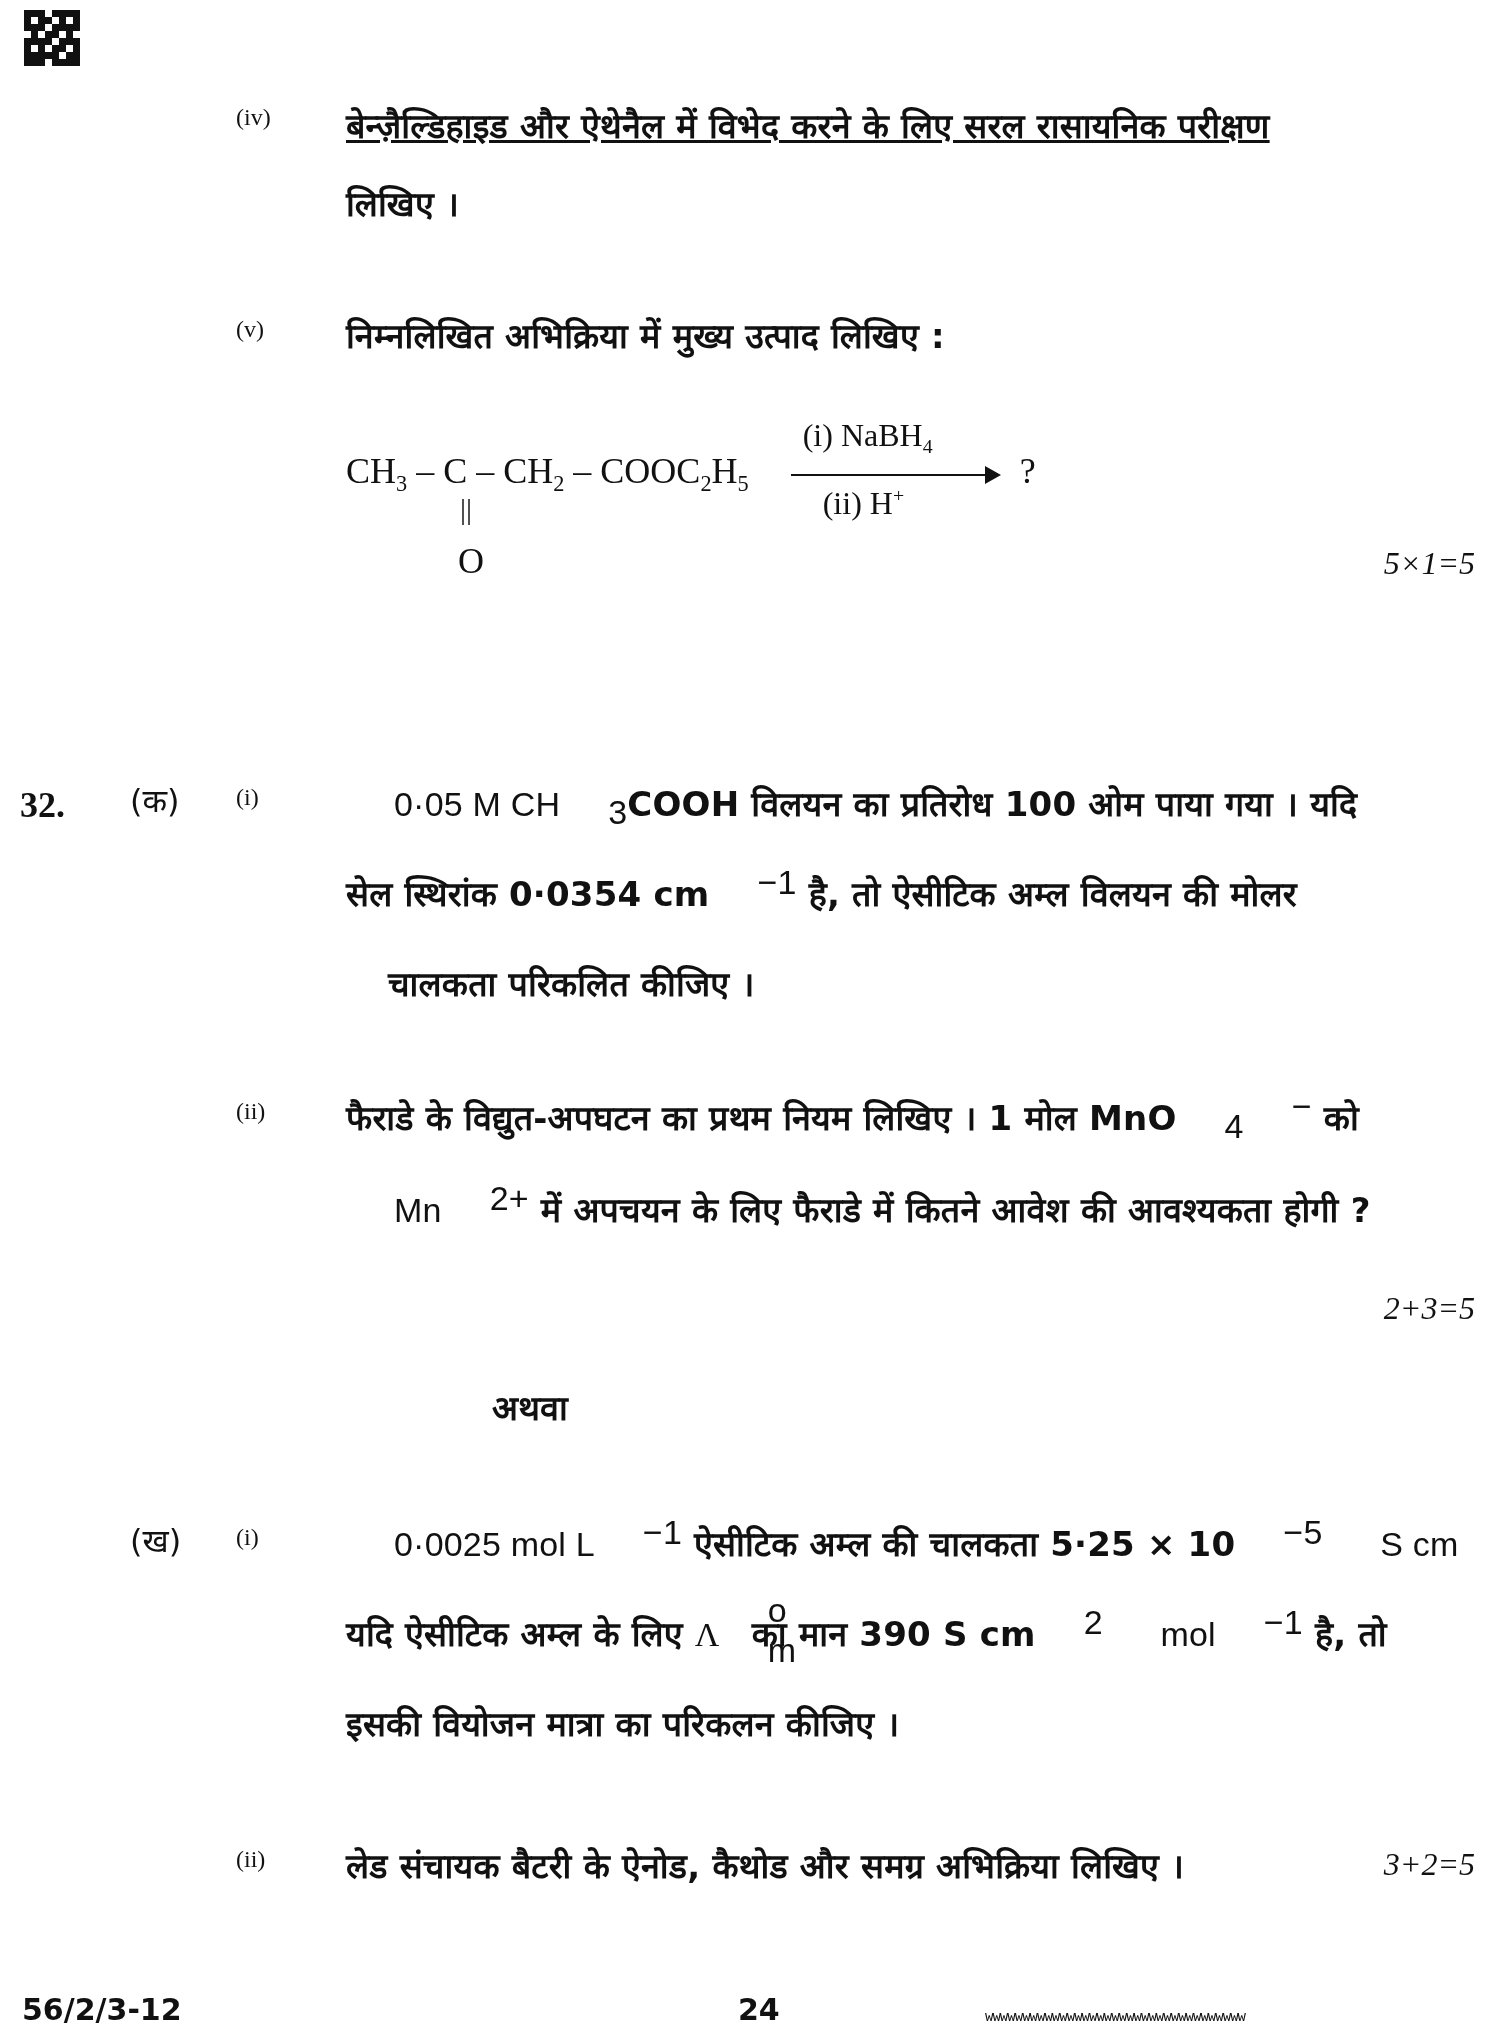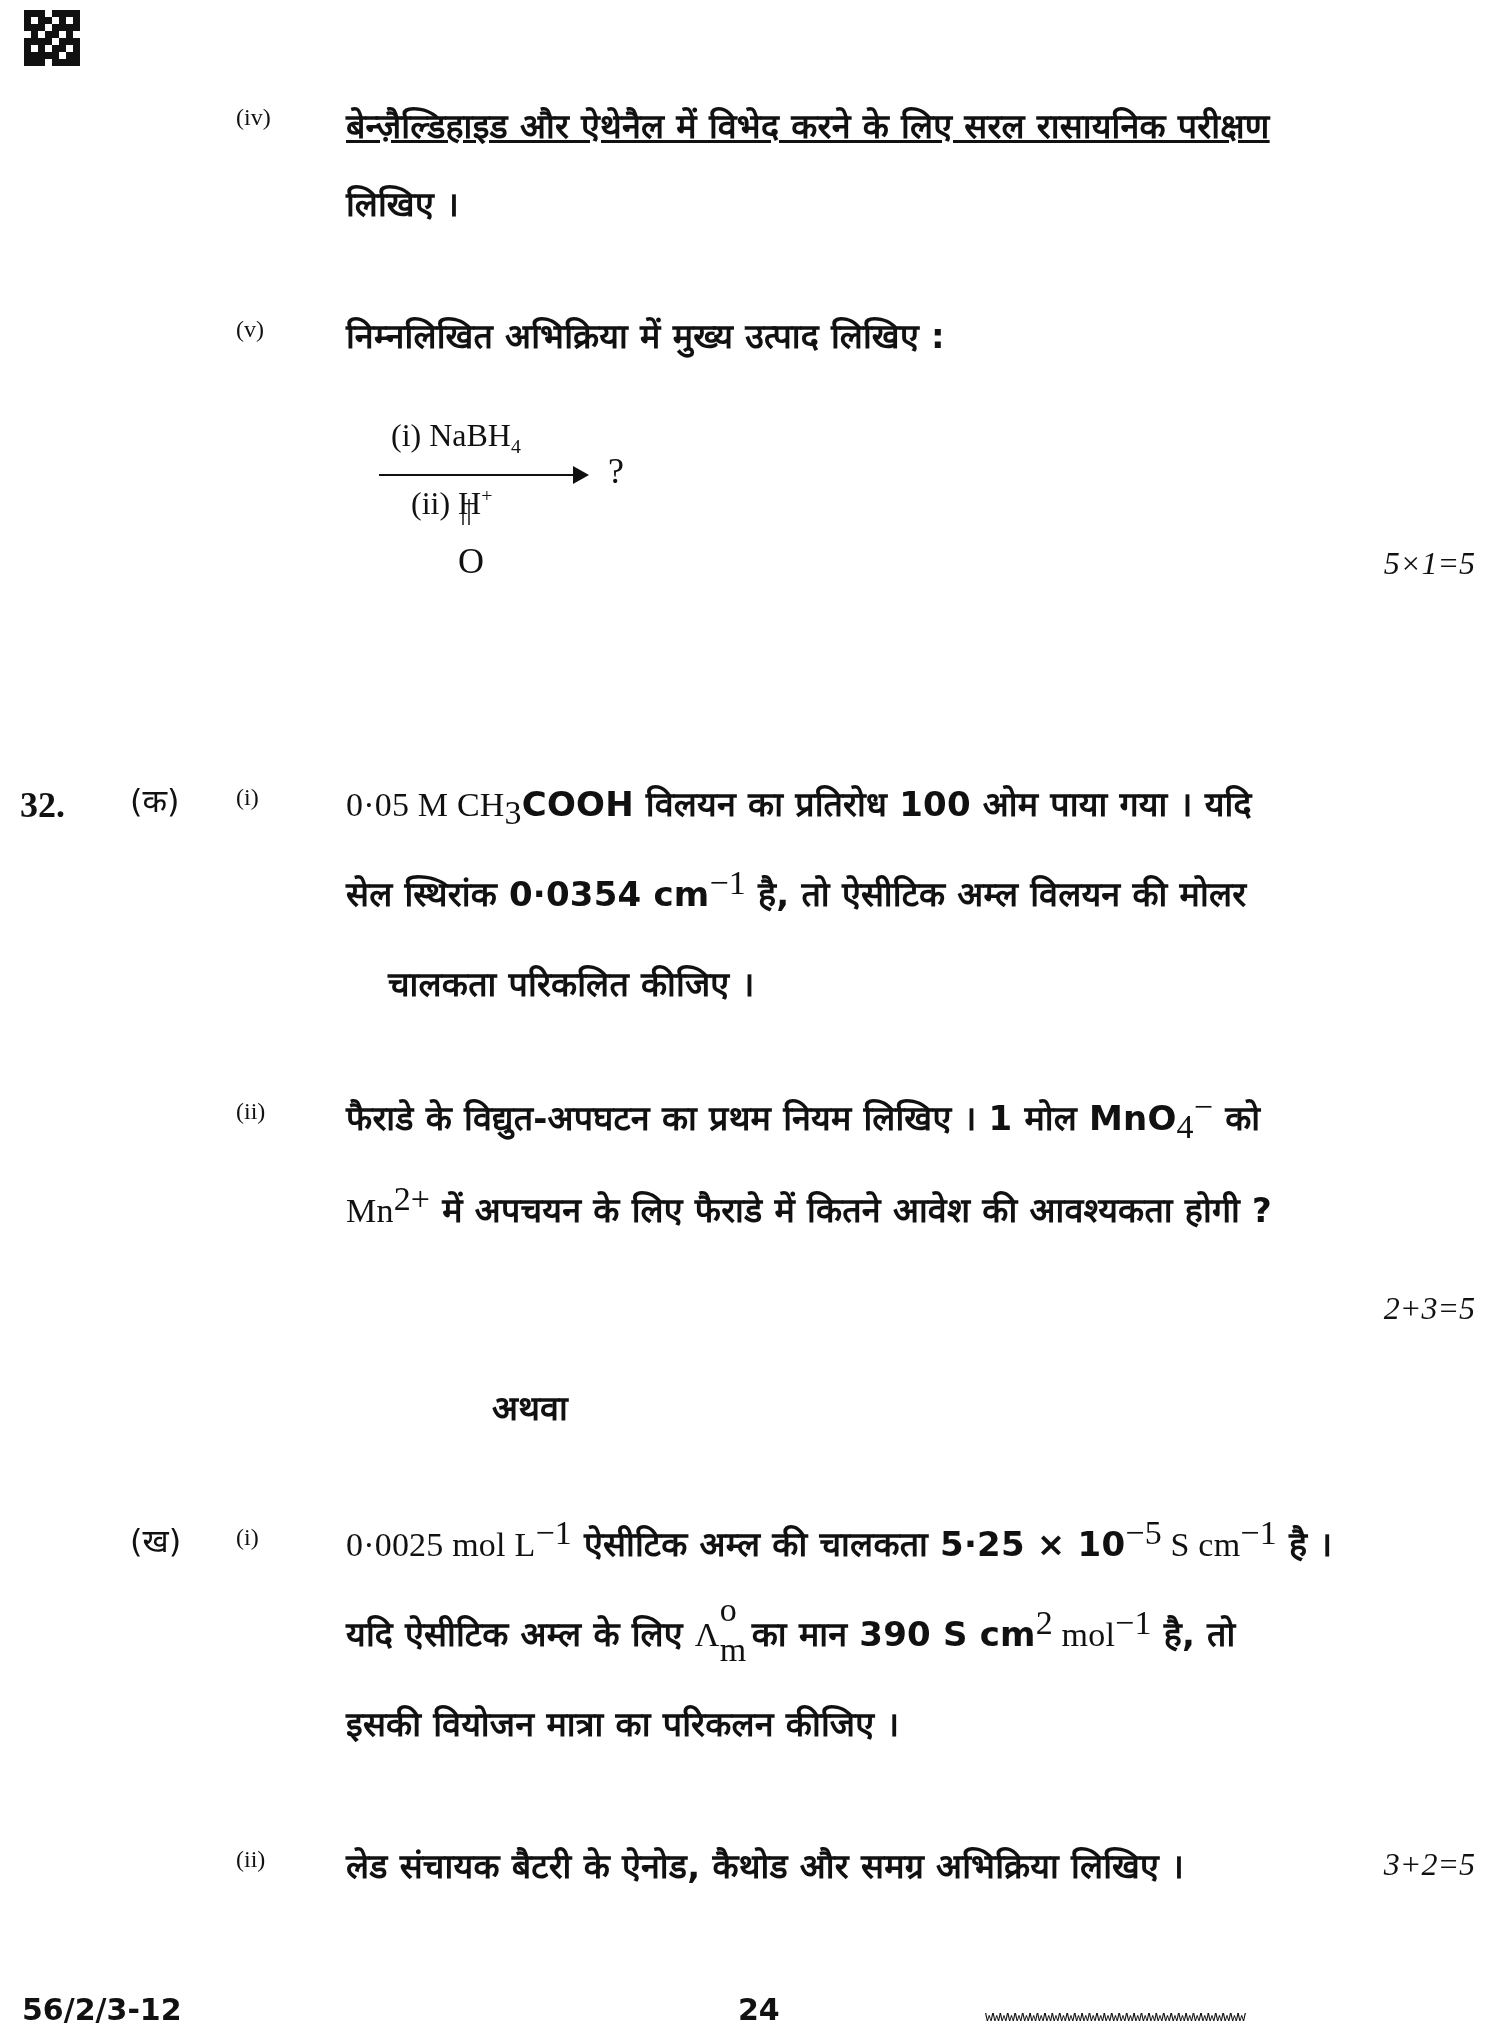--- a/index.html
+++ b/index.html
@@ -5,21 +5,21 @@
   html, body { margin: 0; padding: 0; background: #ffffff; }
   body {
     width: 1505px; height: 2034px; position: relative; overflow: hidden;
     font-family: "DejaVu Serif", "Liberation Serif", serif;
     color: #111111;
   }
   .abs { position: absolute; white-space: nowrap; }
   .txt { font-size: 34px; font-family: "DejaVu Sans", "Liberation Sans", sans-serif; font-weight: bold; letter-spacing: 0.2px; }
   .lbl { font-size: 24px; font-family: "Liberation Serif", "DejaVu Serif", serif; }
   .num { font-size: 36px; font-family: "Liberation Serif", "DejaVu Serif", serif; font-weight: bold; }
-  .math { font-family: Liberation Serif, serif; font-size: 34px; font-weight: normal; }
+  .math { font-family: Liberation Sans, sans-serif; font-size: 34px; font-weight: normal; margin-left: 48px; }
   .marks { font-family: "Liberation Serif", "DejaVu Serif", serif; font-style: italic; font-size: 32px; }
   sub, sup { font-size: 62%; line-height: 0; }
   .qr {
     left: 24px; top: 10px; width: 56px; height: 56px;
     display: grid; grid-template-columns: repeat(8, 7px); grid-template-rows: repeat(8, 7px);
   }
   .qr span { display: block; }
   .qr .b { background: #111; }
   .eq { font-family: "Liberation Serif", "DejaVu Serif", serif; font-size: 36px; }
   .arrow-wrap { display: inline-block; position: relative; width: 210px; height: 40px; vertical-align: middle; }
@@ -102,20 +102,21 @@
 </div>
 
 <div class="abs lbl" style="left:236px; top:104px;">(iv)</div>
 <div class="abs txt" style="left:346px; top:102px; width:1040px; text-align:justify;text-decoration:underline;">बेन्ज़ैल्डिहाइड और ऐथेनैल में विभेद करने के लिए सरल रासायनिक परीक्षण</div>
 <div class="abs txt" style="left:346px; top:180px;">लिखिए ।</div>
 
 <div class="abs lbl" style="left:236px; top:316px;">(v)</div>
 <div class="abs txt" style="left:346px; top:312px;">निम्नलिखित अभिक्रिया में मुख्य उत्पाद लिखिए :</div>
 
 <div class="abs eq" style="left:346px; top:450px;">
+  <span><span>CH</span><sub>3</sub><span> – C – CH</span><sub>2</sub><span> – COOC</span><sub>2</sub><span>H</span><sub>5</sub></span>
   <span style="display:inline-block; width:24px;"></span>
   <span class="arrow-wrap">
     <span class="reag-top"><span>(i) NaBH</span><sub>4</sub></span>
     <span class="arrow-line"></span>
     <span class="arrow-head"></span>
     <span class="reag-bot"><span>(ii) H</span><sup>+</sup></span>
   </span>
   <span style="margin-left:10px;">?</span>
 </div>
 <div class="abs eq" style="left:460px; top:492px; font-size:30px;">||</div>

